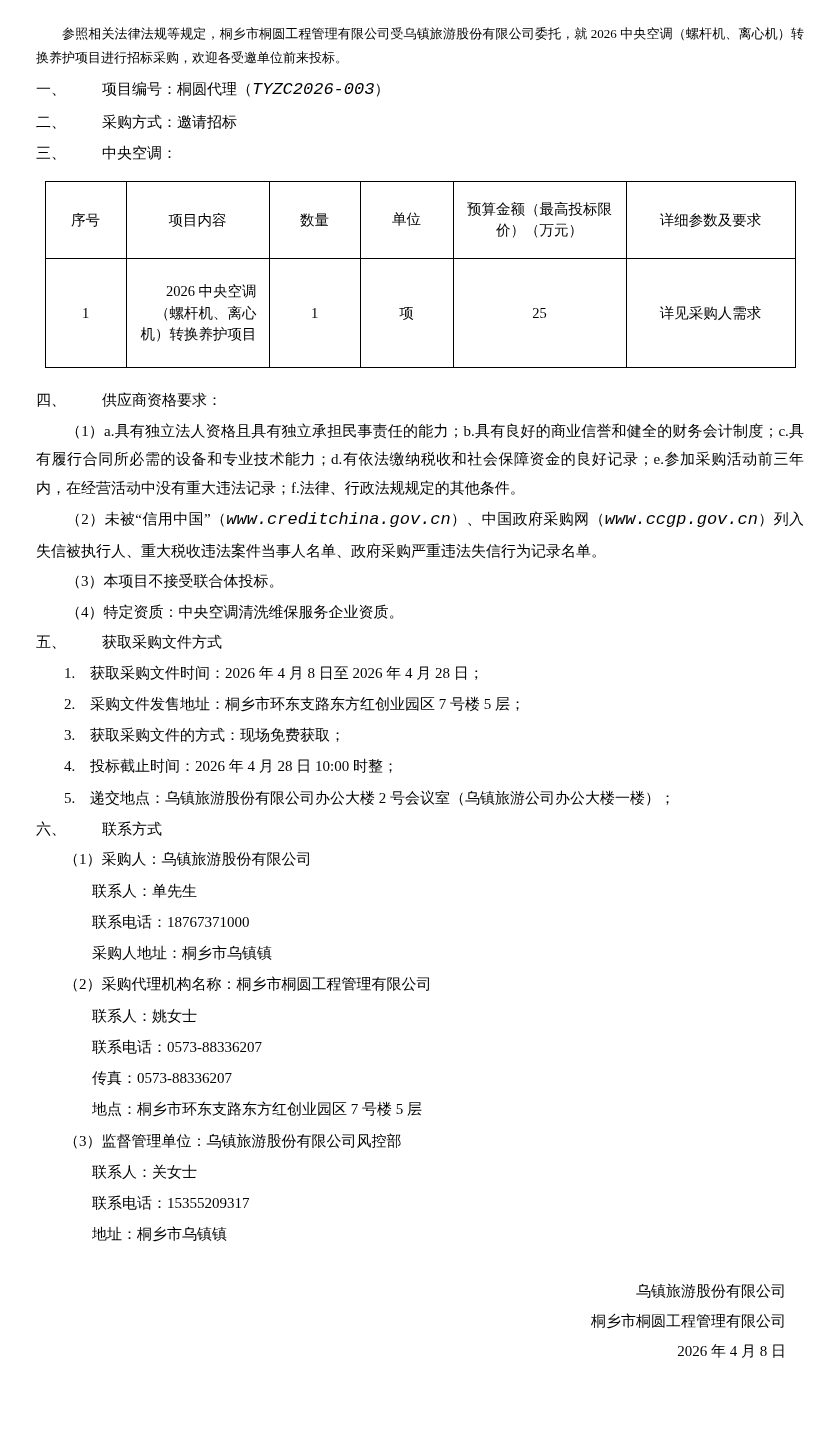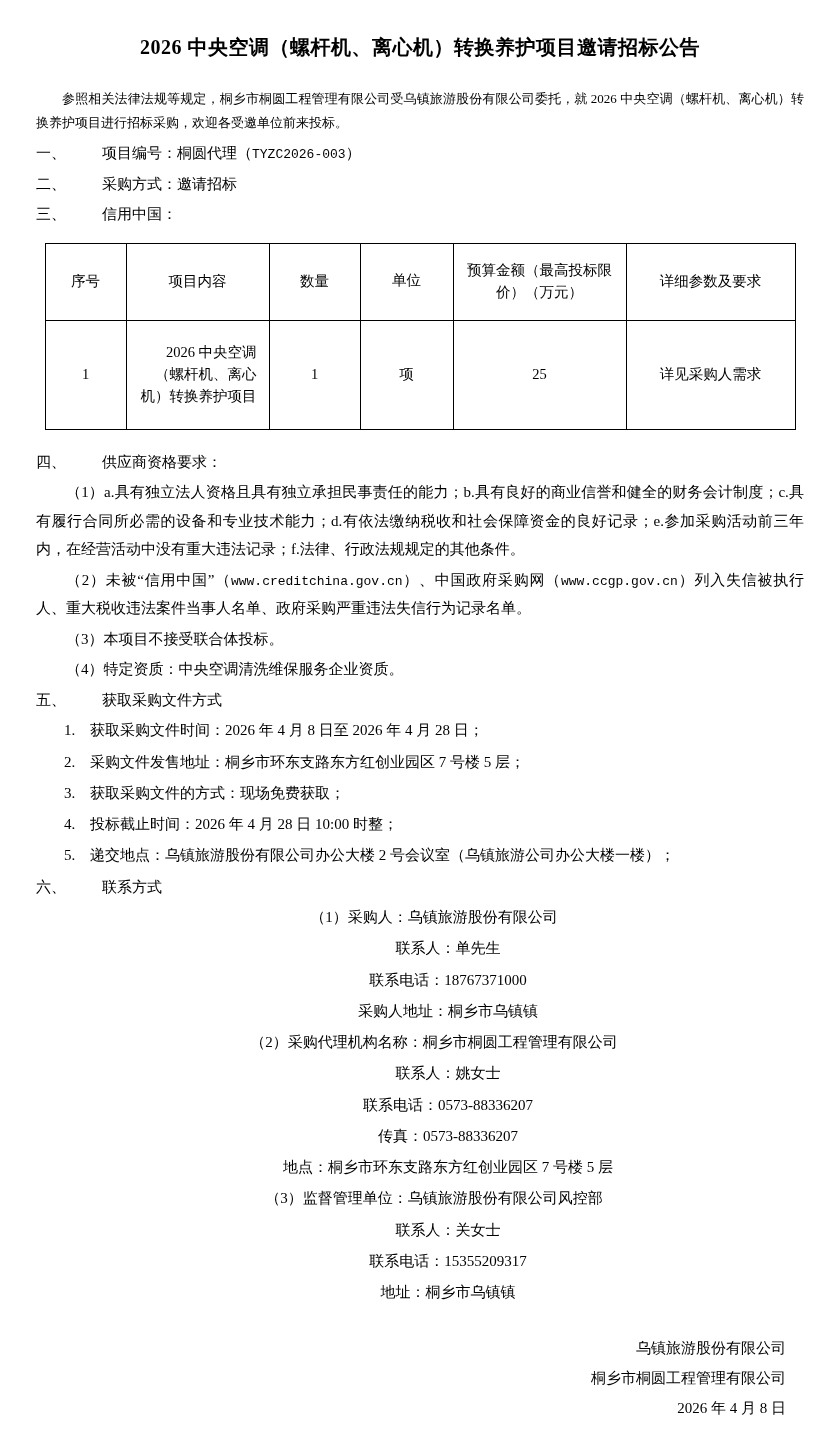--- a/index.html
+++ b/index.html
@@ -50,21 +50,22 @@
   }
   .num-line .gap {
     width: 36px;
     flex: 0 0 36px;
   }
   .num-line .txt {
     flex: 1;
   }
   .mono {
     font-family: "Liberation Mono", "DejaVu Sans Mono", monospace;
-    font-size: 13px;
+    font-size: 17px;
+    font-style: italic;
   }
   table.proc {
     border-collapse: collapse;
     margin: 14px auto 18px auto;
     width: 672px;
     table-layout: fixed;
   }
   table.proc th, table.proc td {
     border: 1px solid #000000;
     text-align: center;
@@ -108,58 +109,56 @@
   .ol-line .onum {
     flex: 0 0 26px;
   }
   .ol-line .otxt {
     flex: 1;
   }
   .sub-line {
     margin: 2px 0;
     padding-left: 28px;
     line-height: 1.95;
-    text-align: center;
   }
   .sub-line.deep {
     padding-left: 56px;
   }
   .footer {
     margin-top: 26px;
     text-align: right;
     line-height: 2.0;
     font-size: 15px;
     padding-right: 18px;
   }
 </style>
 </head>
 <body>
 
 <div class="page">
 
-  <h1 class="doc-title">2026 中央空调（螺杆机、离心机）转换养护项目邀请招标公告</h1>
 
   <p class="para">参照相关法律法规等规定，桐乡市桐圆工程管理有限公司受乌镇旅游股份有限公司委托，就 2026 中央空调（螺杆机、离心机）转换养护项目进行招标采购，欢迎各受邀单位前来投标。</p>
 
   <div class="num-line">
     <span class="idx">一、</span>
     <span class="gap"></span>
     <span class="txt"><span>项目编号：桐圆代理（</span><span class="mono">TYZC2026-003</span><span>）</span></span>
   </div>
 
   <div class="num-line">
     <span class="idx">二、</span>
     <span class="gap"></span>
     <span class="txt">采购方式：邀请招标</span>
   </div>
 
   <div class="num-line">
     <span class="idx">三、</span>
     <span class="gap"></span>
-    <span class="txt">信用中国：</span>
+    <span class="txt">中央空调：</span>
   </div>
 
   <table class="proc">
     <thead>
       <tr>
         <th class="col-0">序号</th>
         <th class="col-1">项目内容</th>
         <th class="col-2">数量</th>
         <th class="col-3">单位</th>
         <th class="col-4">预算金额（最高投标限价）（万元）</th>

